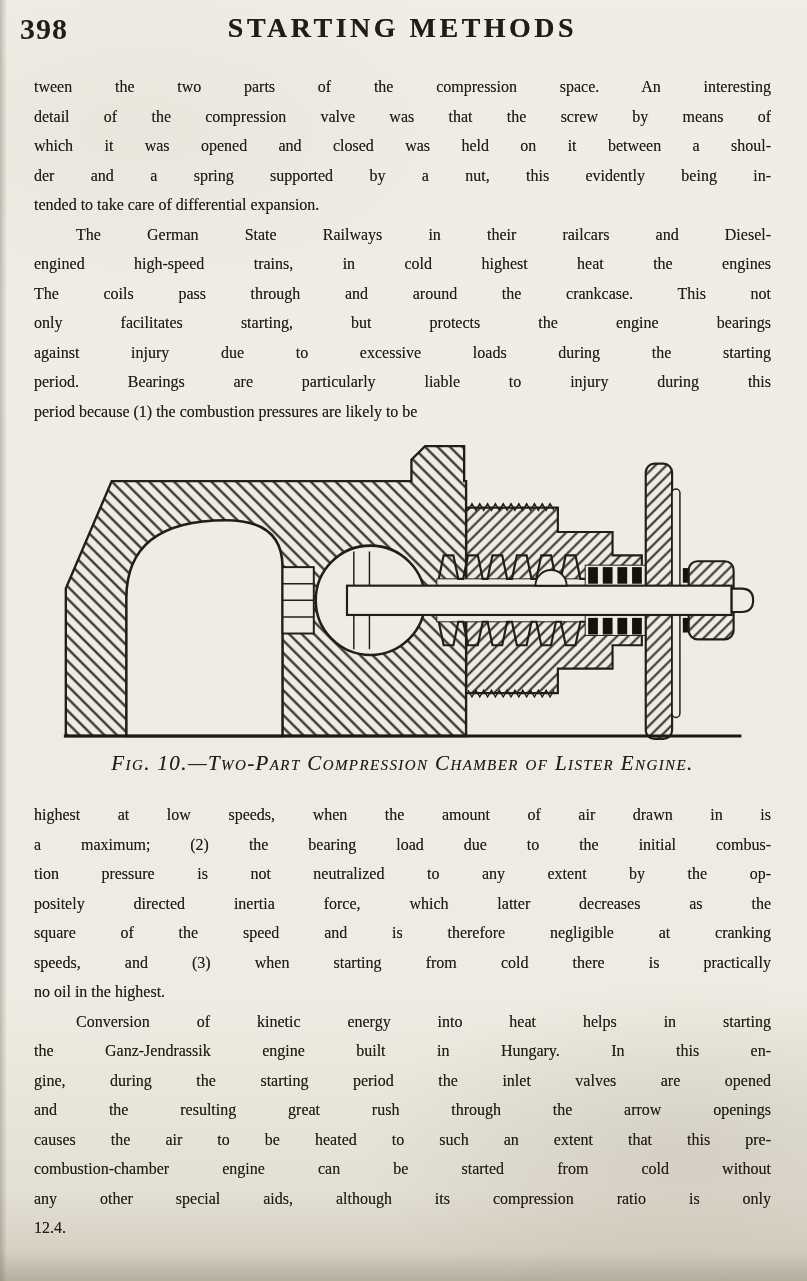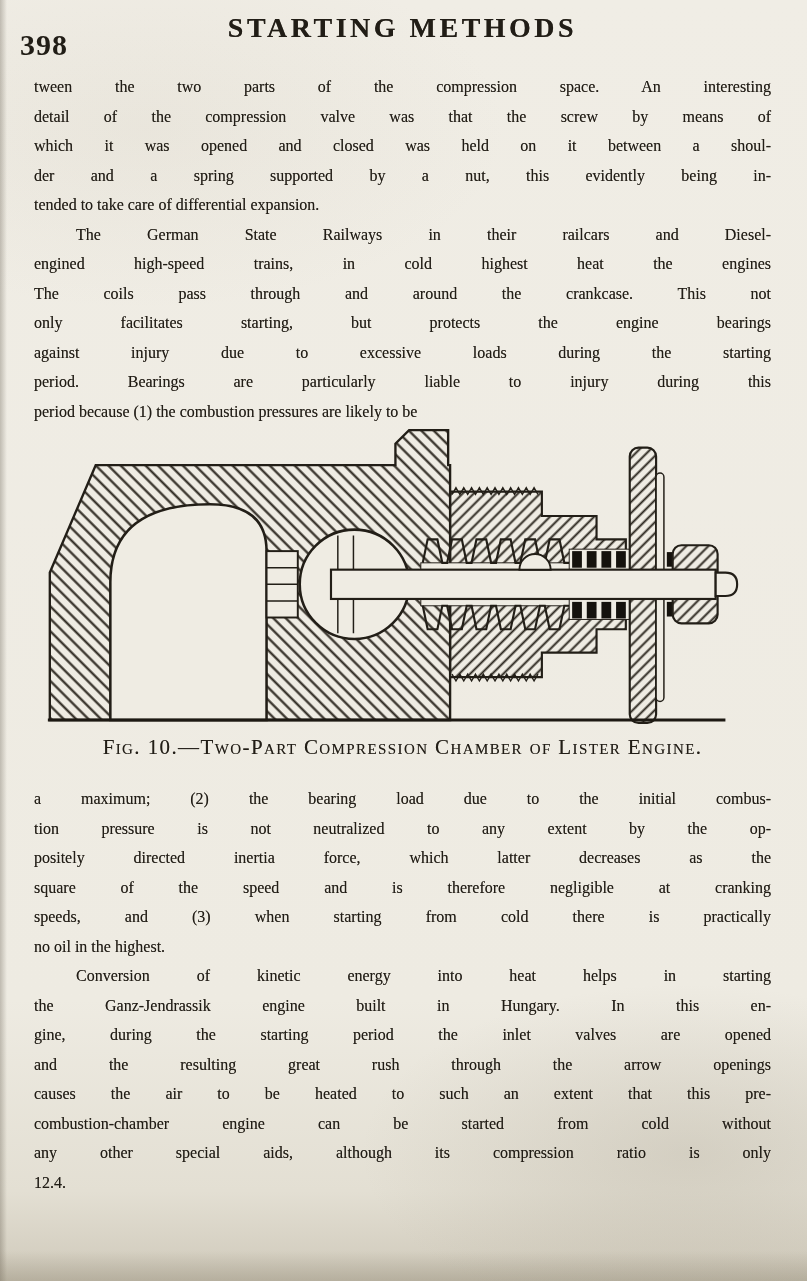--- a/index.html
+++ b/index.html
@@ -18,36 +18,36 @@
     pointer-events:none;
   }
   body::after{
     content:"";position:absolute;left:0;right:0;bottom:0;height:30px;
     background:linear-gradient(180deg,rgba(140,132,112,0),rgba(140,132,112,.38));
     pointer-events:none;
   }
   .page{box-sizing:border-box;height:100%;padding:12px 36px 0 34px;position:relative;}
   header{position:relative;height:34px;margin-bottom:26px;}
   .pagenum{
-    position:absolute;left:-14px;top:16px;
+    position:absolute;left:-14px;top:0;
     font-size:30px;font-weight:bold;letter-spacing:1px;
   }
   .running-title{
     text-align:center;font-size:28px;font-weight:bold;letter-spacing:3.5px;
     text-shadow:0 0 .6px rgba(30,24,16,.65);
   }
   .para{margin:0;}
   .tline{
     font-size:16px;line-height:29.5px;
     text-align:justify;text-align-last:justify;
     text-shadow:0 0 .5px rgba(32,26,18,.55);
   }
   .tline.last{text-align-last:left;}
   .para.indent .tline:first-child{text-indent:42px;}
-  figure{margin:0;padding:0;}
+  figure{margin:16px;padding:0;font-style:italic;}
   .fig-wrap{margin-left:8px;}
   svg{display:block;}
   figcaption{
     margin-top:8px;text-align:center;
     font-variant:small-caps;font-size:21px;letter-spacing:1.4px;
     text-shadow:0 0 .5px rgba(32,26,18,.5);
   }
   .after-fig{margin-top:24px;}
 </style>
 </head>
@@ -147,20 +147,21 @@
           <path d="M303,112 V147 M319,112 V147 M303,177 V212 M319,177 V212" fill="none" stroke="#221e17" stroke-width="1.5"></path>
         </g>
 
         <path d="M6,301 H700" stroke="#1d1913" stroke-width="3" fill="none"></path>
       </svg>
     </div>
     <figcaption>Fig. 10.—Two-Part Compression Chamber of Lister Engine.</figcaption>
   </figure>
 
   <section class="para after-fig">
+      <div class="tline">highest at low speeds, when the amount of air drawn in is</div>
       <div class="tline">a maximum; (2) the bearing load due to the initial combus-</div>
       <div class="tline">tion pressure is not neutralized to any extent by the op-</div>
       <div class="tline">positely directed inertia force, which latter decreases as the</div>
       <div class="tline">square of the speed and is therefore negligible at cranking</div>
       <div class="tline">speeds, and (3) when starting from cold there is practically</div>
       <div class="tline last">no oil in the highest.</div>
     </section>
   <section class="para indent">
       <div class="tline">Conversion of kinetic energy into heat helps in starting</div>
       <div class="tline">the Ganz-Jendrassik engine built in Hungary.  In this en-</div>

